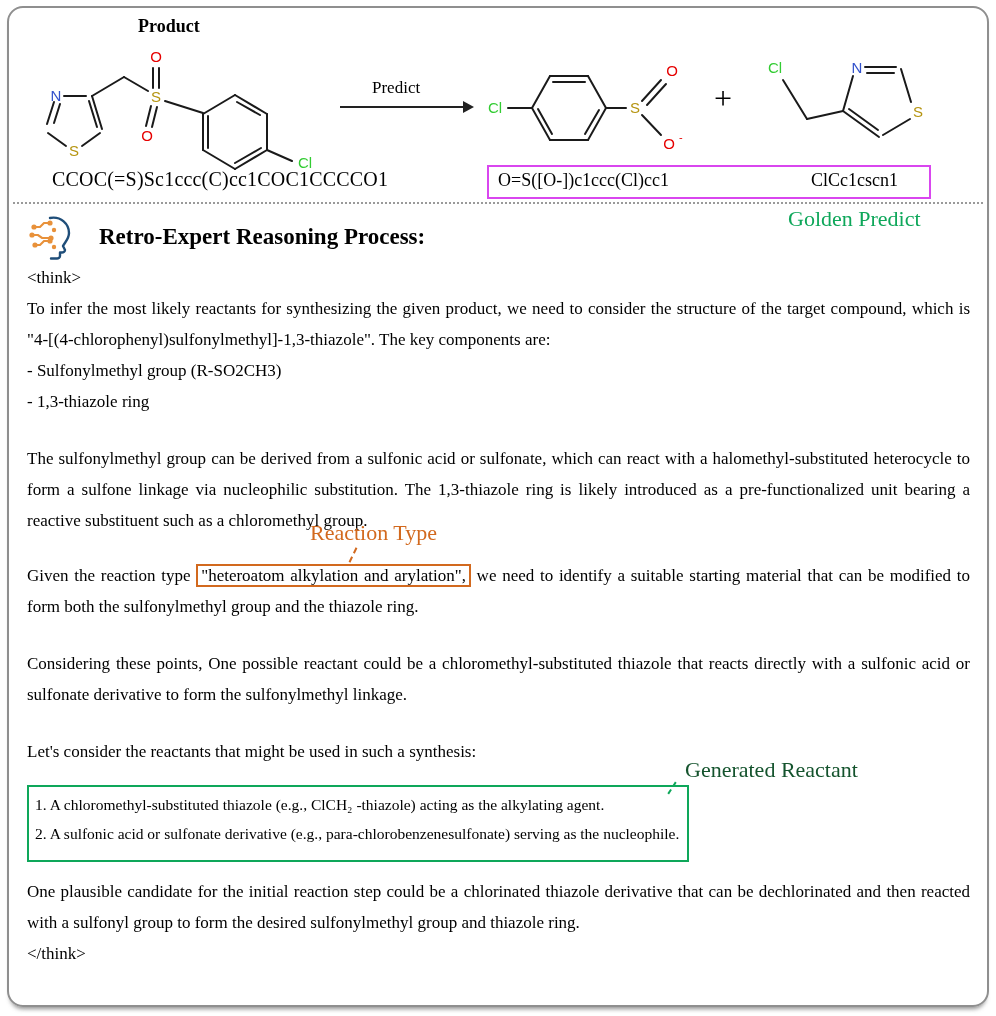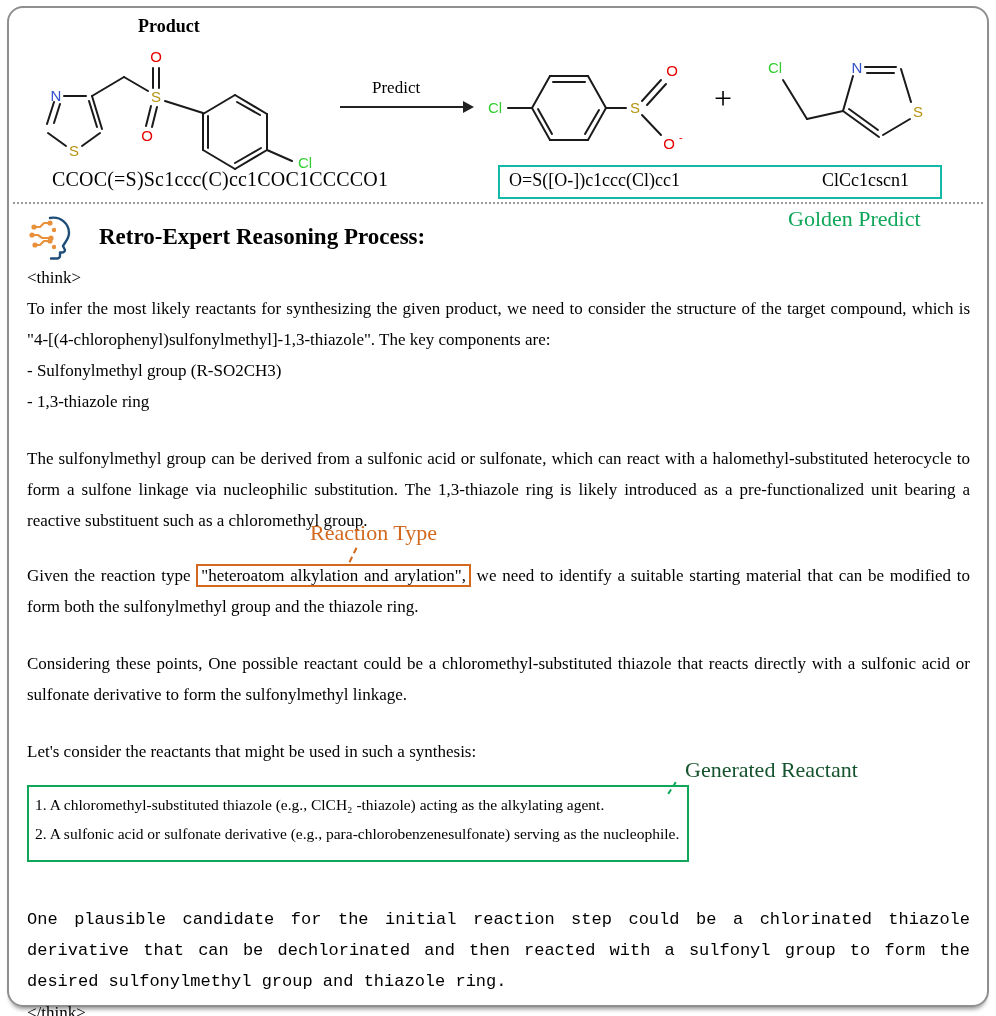--- a/index.html
+++ b/index.html
@@ -12,39 +12,39 @@
   
   .abs{position:absolute;}
   .product-label{left:138px;top:16px;font-weight:bold;font-size:18px;}
   .smiles{font-size:20px;letter-spacing:0.2px;}
   .product-smiles{left:52px;top:168px;}
   .predict-label{left:372px;top:78px;font-size:17px;}
   .arrow-line{left:340px;top:106px;width:125px;border-top:2px solid #222;height:0;}
   .arrow-head{left:463px;top:101px;width:0;height:0;border-left:11px solid #222;
               border-top:6px solid transparent;border-bottom:6px solid transparent;}
   .plus-sign{left:714px;top:80px;font-size:32px;font-weight:400;}
-  .golden-box{left:498px;top:165px;width:440px;height:30px;border:2px solid #14b8a6;}
+  .golden-box{left:487px;top:165px;width:440px;height:30px;border:2px solid #d946ef;}
   .golden-smiles-1{left:9px;top:3px;position:absolute;font-size:18px;}
   .golden-smiles-2{left:322px;top:3px;position:absolute;font-size:18px;}
   .golden-label{left:788px;top:206px;font-size:22px;color:#0EA75A;}
 
   .mol{position:absolute;}
   .mol line, .mol path{stroke:#1a1a1a;stroke-width:2;fill:none;stroke-linecap:round;}
   .mol text{font-family:"Liberation Sans","DejaVu Sans",sans-serif;font-size:15px;}
   .an{fill:#3352CC;} .as{fill:#B59410;} .ao{fill:#E60000;} .acl{fill:#33CC33;}
   .bn{stroke:#3352CC;} .bs{stroke:#B59410;} .bo{stroke:#E60000;} .bcl{stroke:#33CC33;}
 
   
   .reasoning{position:absolute;left:10px;top:204px;right:10px;bottom:10px;
              padding:0 16px 0 17px;font-size:17px;}
   .title-row{display:flex;align-items:center;gap:24px;margin:8px 0 0 0;height:50px;}
   .r-title{font-weight:bold;font-size:23px;}
   .line{line-height:31px;}
   .para{margin:0;line-height:31px;text-align:justify;}
-  .mt26{margin-top:26px;} .mt14{margin-top:14px;} .mt30{margin-top:42px;font-family:Liberation Mono, monospace;}
+  .mt26{margin-top:26px;} .mt14{margin-top:14px;} .mt30{margin-top:14px;}
   .callout{position:relative;width:fit-content;font-size:22px;line-height:26px;}
   .rt-label{color:#D2691E;margin:-16px 0 0 283px;}
   .rt-conn{position:absolute;left:42px;bottom:-17px;height:16px;border-left:2px dashed #D2691E;
            transform:rotate(26deg);}
   .gr-label{color:#14532d;margin:-10px 0 0 658px;}
   .gr-conn{position:absolute;left:-14px;bottom:-12px;height:14px;border-left:2px dashed #0EA75A;
            transform:rotate(33deg);}
   .rt-box{border:2px solid #D2691E;padding:0 3px;}
   .gen-box{margin-top:2px;border:2px solid #0EA75A;width:fit-content;padding:3px 8px 12px 6px;}
   .gen-item{line-height:29px;font-size:15.5px;white-space:nowrap;}

